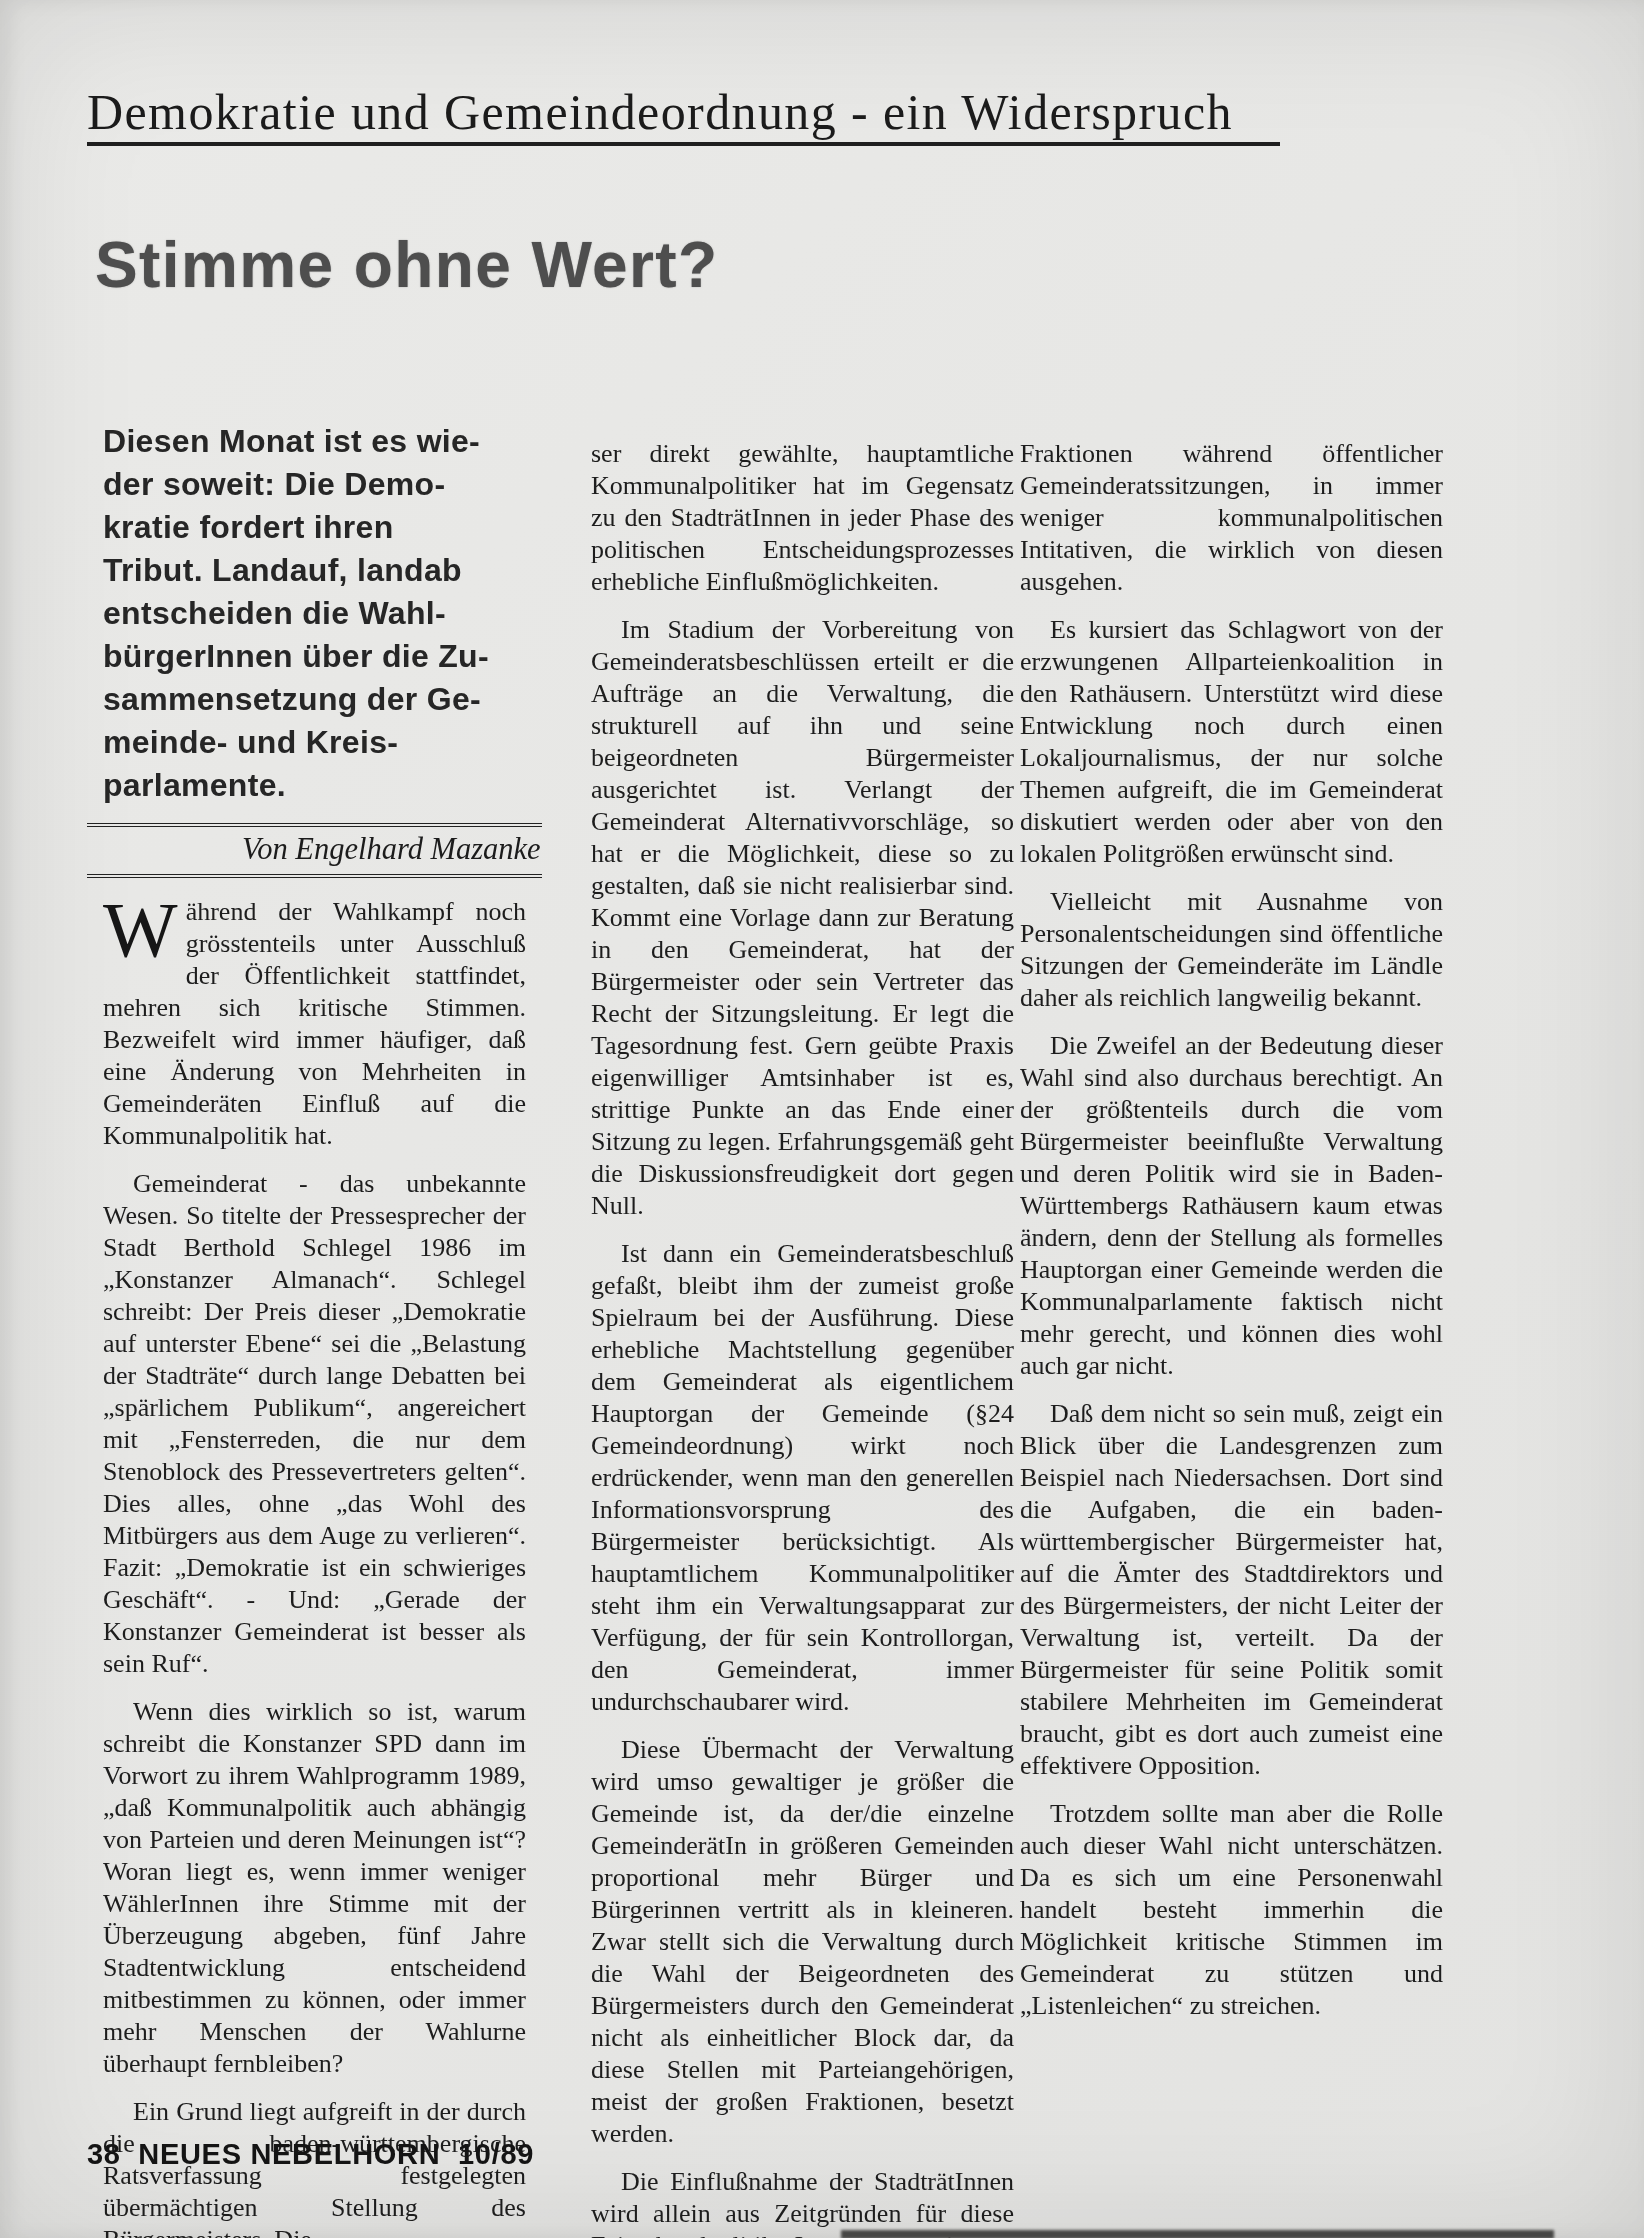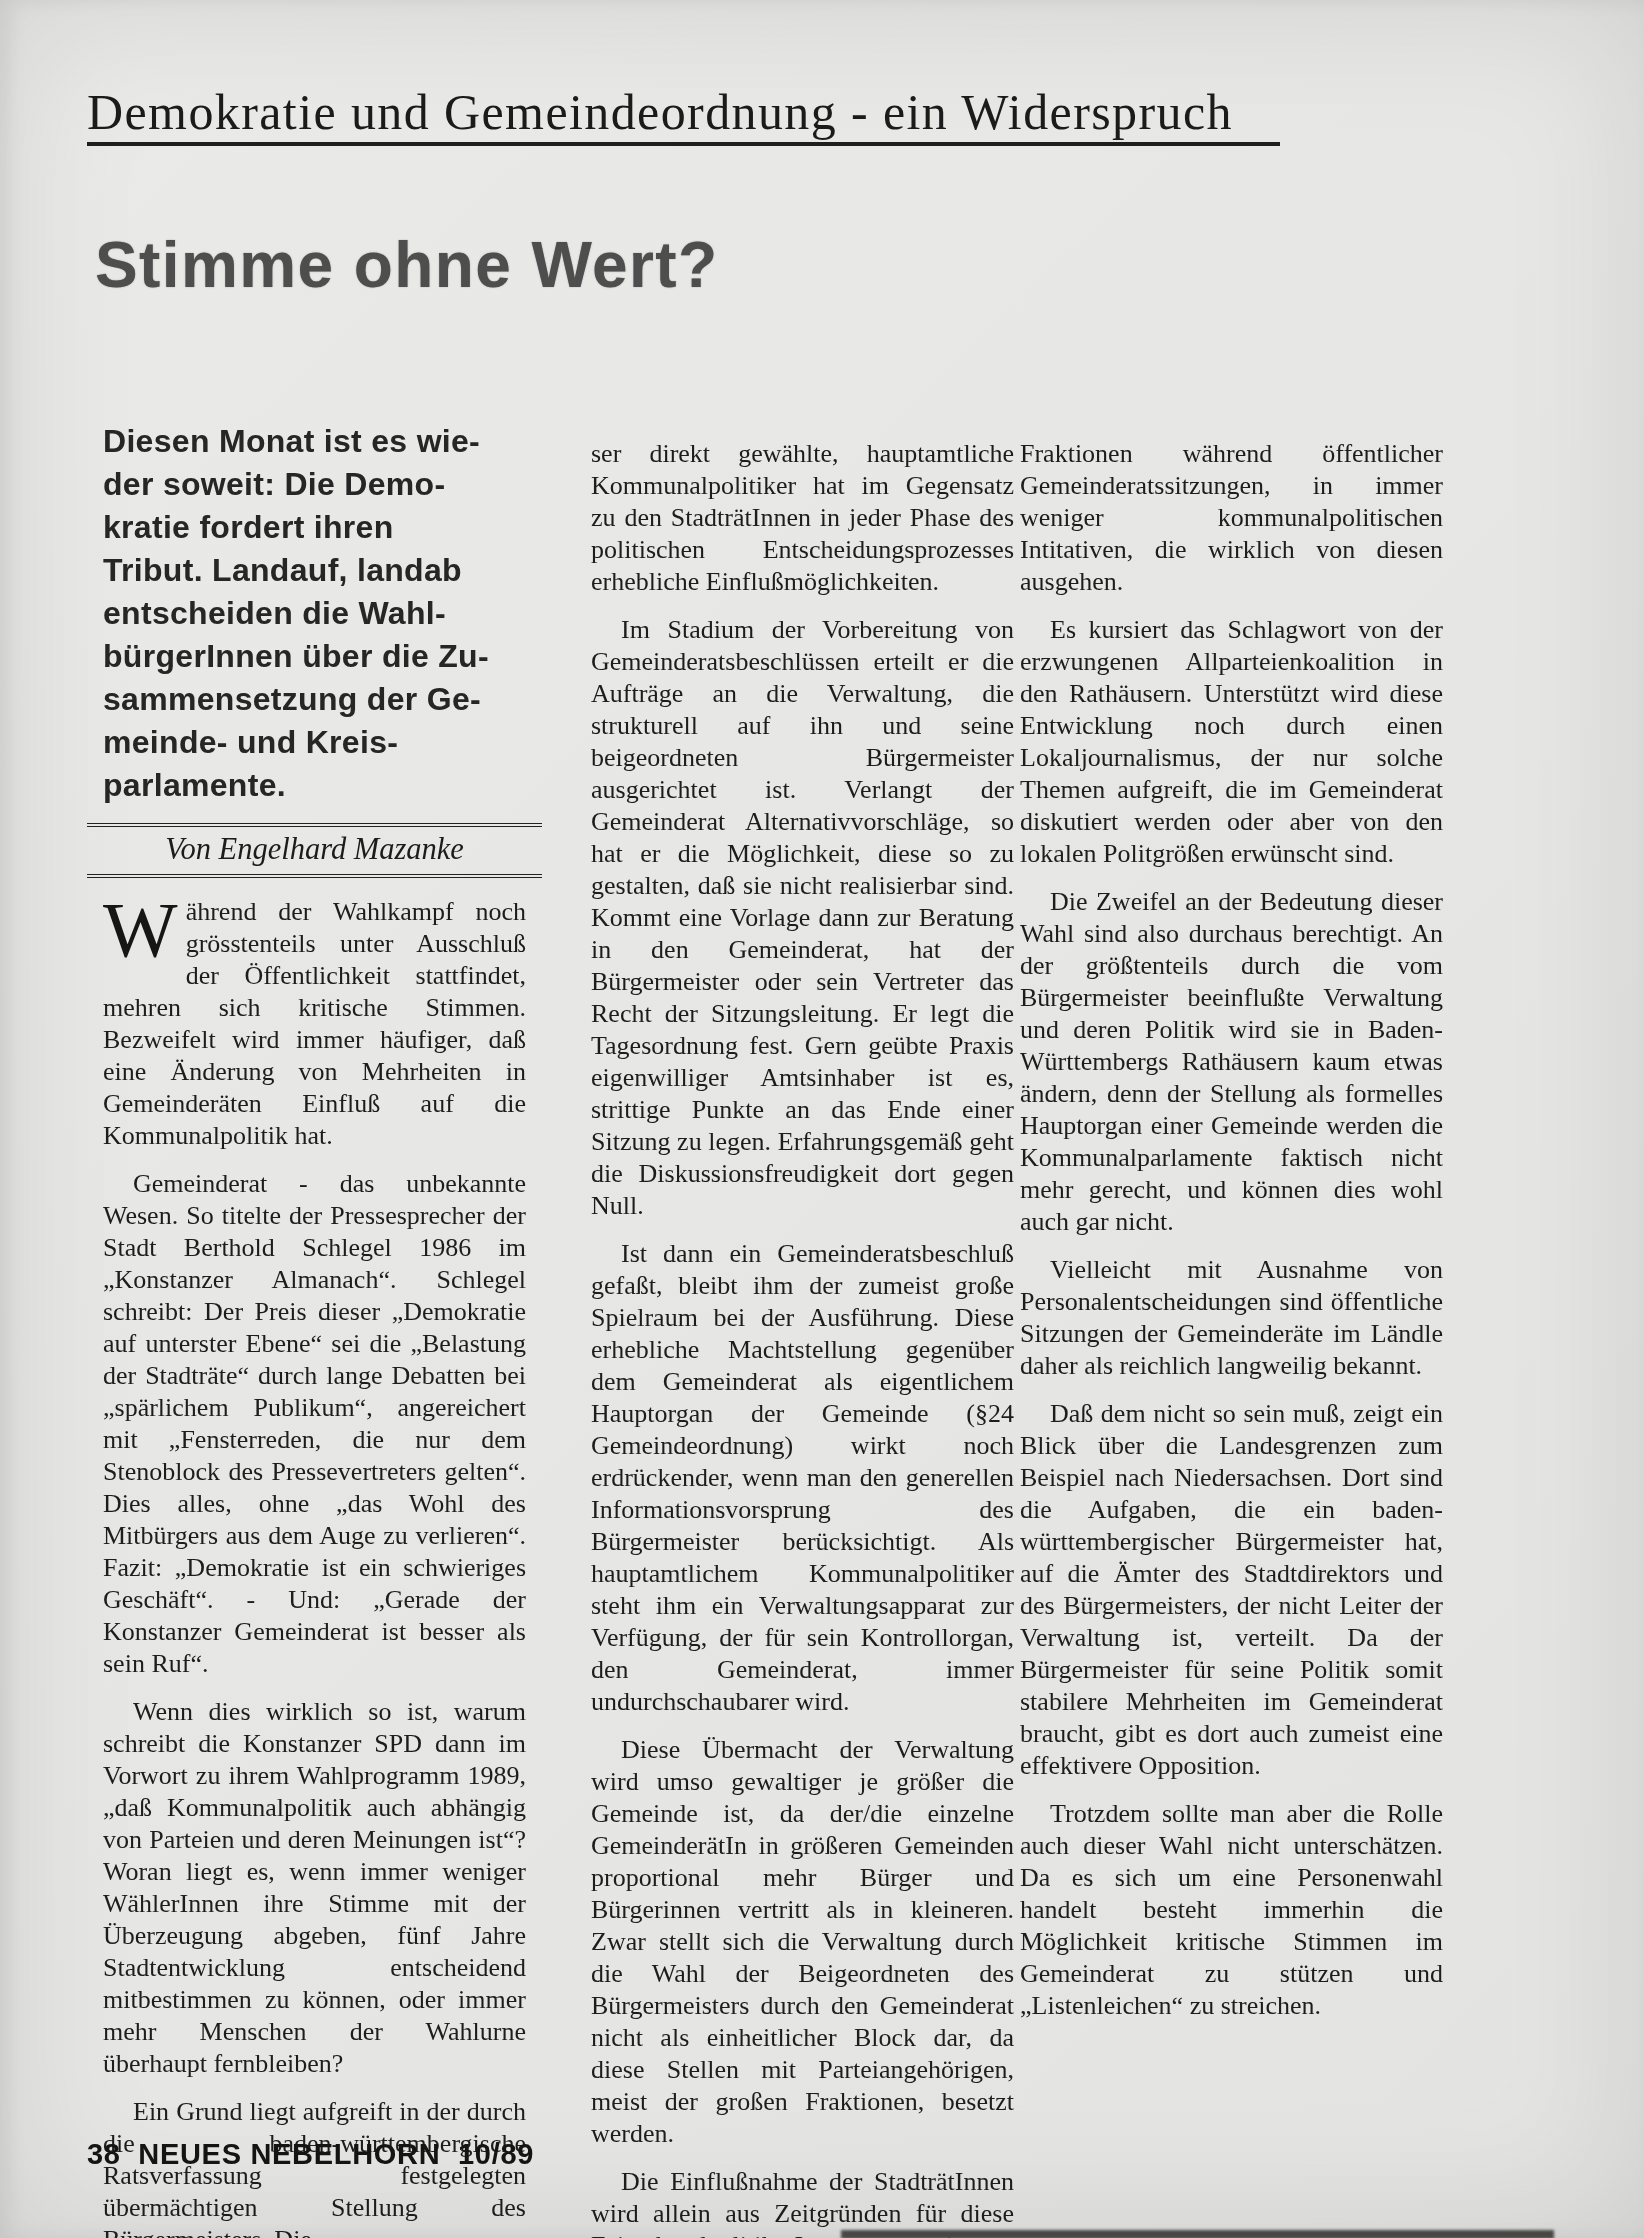--- a/index.html
+++ b/index.html
@@ -45,21 +45,21 @@
     margin:0 0 23px 0;letter-spacing:0.3px;
   }
   .byline-block{
     border-top:4.8px double #222;
     border-bottom:4.1px double #222;
     padding:5.4px 1.4px 8.1px 1.4px;
     margin-bottom:17.6px;
   }
   .byline{
     font-style:italic;font-size:30.5px;line-height:34px;color:#1c1c1c;
-    text-align:center;
+    text-align:right;
   }
   .dropcap{
     float:left;
     font-size:79px;line-height:60px;
     padding:4.1px 8.1px 0 0;
     color:#161616;
   }
   .footer{
     position:absolute;left:87px;top:2138px;
     font-family:"Liberation Sans", sans-serif;
@@ -107,22 +107,22 @@
     <p class="first">ser direkt gewählte, hauptamtliche Kommunalpolitiker hat im Gegensatz zu den StadträtInnen in jeder Phase des politischen Entscheidungsprozesses erhebliche Einflußmöglichkeiten.</p>
     <p>Im Stadium der Vorbereitung von Gemeinderatsbeschlüssen erteilt er die Aufträge an die Verwaltung, die strukturell auf ihn und seine beigeordneten Bürgermeister ausgerichtet ist. Verlangt der Gemeinderat Alternativvorschläge, so hat er die Möglichkeit, diese so zu gestalten, daß sie nicht realisierbar sind. Kommt eine Vorlage dann zur Beratung in den Gemeinderat, hat der Bürgermeister oder sein Vertreter das Recht der Sitzungsleitung. Er legt die Tagesordnung fest. Gern geübte Praxis eigenwilliger Amtsinhaber ist es, strittige Punkte an das Ende einer Sitzung zu legen. Erfahrungsgemäß geht die Diskussionsfreudigkeit dort gegen Null.</p>
     <p>Ist dann ein Gemeinderatsbeschluß gefaßt, bleibt ihm der zumeist große Spielraum bei der Ausführung. Diese erhebliche Machtstellung gegenüber dem Gemeinderat als eigentlichem Hauptorgan der Gemeinde (§24 Gemeindeordnung) wirkt noch erdrückender, wenn man den generellen Informationsvorsprung des Bürgermeister berücksichtigt. Als hauptamtlichem Kommunalpolitiker steht ihm ein Verwaltungsapparat zur Verfügung, der für sein Kontrollorgan, den Gemeinderat, immer undurchschaubarer wird.</p>
     <p>Diese Übermacht der Verwaltung wird umso gewaltiger je größer die Gemeinde ist, da der/die einzelne GemeinderätIn in größeren Gemeinden proportional mehr Bürger und Bürgerinnen vertritt als in kleineren. Zwar stellt sich die Verwaltung durch die Wahl der Beigeordneten des Bürgermeisters durch den Gemeinderat nicht als einheitlicher Block dar, da diese Stellen mit Parteiangehörigen, meist der großen Fraktionen, besetzt werden.</p>
     <p>Die Einflußnahme der StadträtInnen wird allein aus Zeitgründen für diese FeierabendpolitikerInnen immer geringer. Deutlichen Ausdruck findet diese Überlastung in der Einmütigkeit der</p>
   </div>
 
   <div class="col col-right">
     <p class="first">Fraktionen während öffentlicher Gemeinderatssitzungen, in immer weniger kommunalpolitischen Intitativen, die wirklich von diesen ausgehen.</p>
     <p>Es kursiert das Schlagwort von der erzwungenen Allparteienkoalition in den Rathäusern. Unterstützt wird diese Entwicklung noch durch einen Lokaljournalismus, der nur solche Themen aufgreift, die im Gemeinderat diskutiert werden oder aber von den lokalen Politgrößen erwünscht sind.</p>
+    <p>Vielleicht mit Ausnahme von Personalentscheidungen sind öffentliche Sitzungen der Gemeinderäte im Ländle daher als reichlich langweilig bekannt.</p>
     <p>Die Zweifel an der Bedeutung dieser Wahl sind also durchaus berechtigt. An der größtenteils durch die vom Bürgermeister beeinflußte Verwaltung und deren Politik wird sie in Baden-Württembergs Rathäusern kaum etwas ändern, denn der Stellung als formelles Hauptorgan einer Gemeinde werden die Kommunalparlamente faktisch nicht mehr gerecht, und können dies wohl auch gar nicht.</p>
-    <p>Vielleicht mit Ausnahme von Personalentscheidungen sind öffentliche Sitzungen der Gemeinderäte im Ländle daher als reichlich langweilig bekannt.</p>
     <p>Daß dem nicht so sein muß, zeigt ein Blick über die Landesgrenzen zum Beispiel nach Niedersachsen. Dort sind die Aufgaben, die ein baden-württembergischer Bürgermeister hat, auf die Ämter des Stadtdirektors und des Bürgermeisters, der nicht Leiter der Verwaltung ist, verteilt. Da der Bürgermeister für seine Politik somit stabilere Mehrheiten im Gemeinderat braucht, gibt es dort auch zumeist eine effektivere Opposition.</p>
     <p>Trotzdem sollte man aber die Rolle auch dieser Wahl nicht unterschätzen. Da es sich um eine Personenwahl handelt besteht immerhin die Möglichkeit kritische Stimmen im Gemeinderat zu stützen und „Listenleichen“ zu streichen.</p>
   </div>
 
   <div class="footer">
     <span class="part">38</span><span class="part">NEUES NEBELHORN</span><span class="part">10/89</span>
   </div>
 
   <div class="scan-bar"></div>
 

